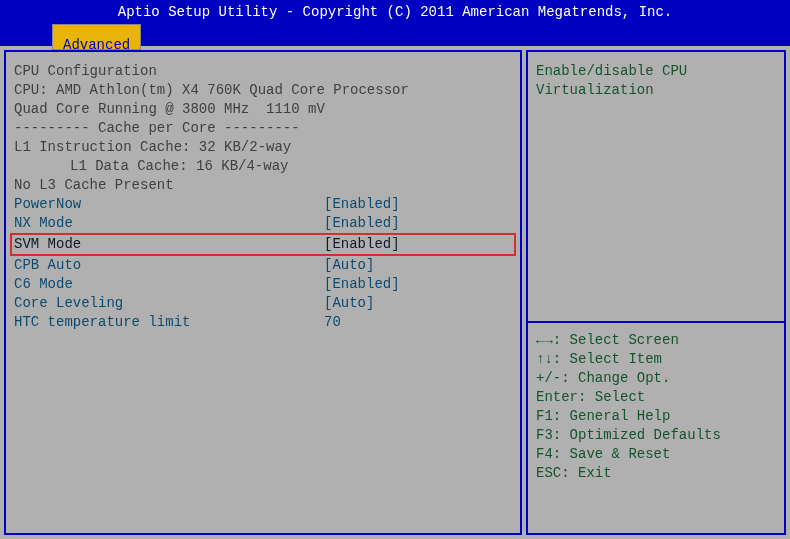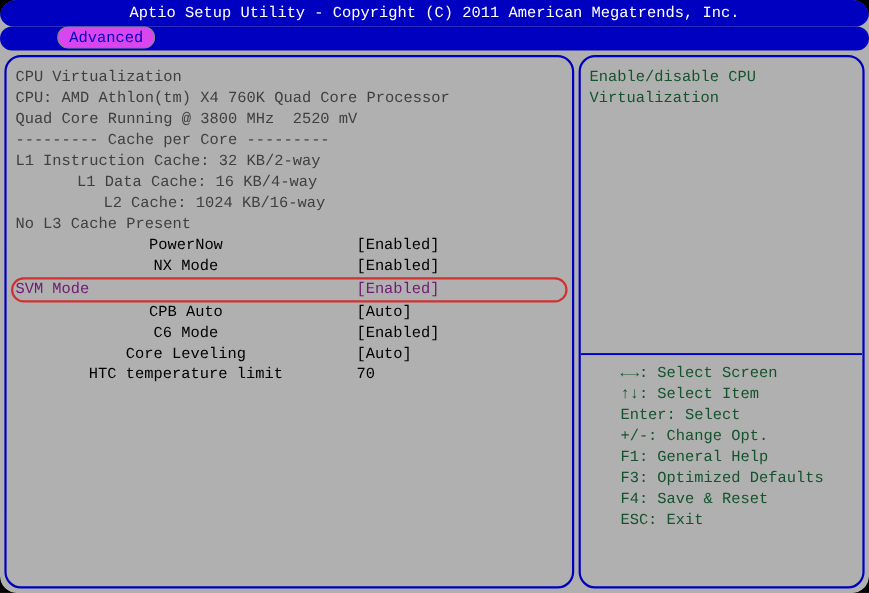--- a/index.html
+++ b/index.html
@@ -1,15 +1,15 @@
 <!DOCTYPE html>
 <html><head>
   <meta charset="utf-8">
   <style>
-    * { margin: 0; padding: 0; box-sizing: border-box; border-radius: 15px; }
+    * { margin: 0; padding: 0; box-sizing: border-box; }
     body {
       font-family: 'Courier New', monospace;
       font-size: 14px;
       background: #000;
       width: 790px;
       height: 539px;
       overflow: hidden;
     }
     .container {
       width: 790px;
@@ -27,23 +27,23 @@
       height: 24px;
       line-height: 16px;
     }
     .tab-row {
       background: #0000c0;
       height: 22px;
       display: flex;
       padding-left: 52px;
     }
     .tab {
-      background: #d946ef;
+      background: #eab308;
       color: #0000c0;
-      padding: 2px 10px;
+      padding: 12px 10px;
       font-size: 14px;
       border: 1px solid #888;
       height: 20px;
       line-height: 16px;
     }
     .main-area {
       flex: 1;
       display: flex;
       padding: 4px;
       gap: 4px;
@@ -63,65 +63,63 @@
       padding: 10px 8px;
       color: #14532d;
       display: flex;
       flex-direction: column;
     }
     .info-line { white-space: pre; }
     .info-indent1 { padding-left: 56px; }
     .info-indent2 { padding-left: 80px; }
     .settings-row {
       display: flex;
-      color: #000000;
+      color: #0c4a6e;
       line-height: 19px;
-      text-align: center;
     }
     .settings-label { width: 310px; }
     .settings-value { }
     .selected-row {
       background: #b0b0b0;
-      color: #701a75;
+      color: #0f172a;
       border: 2px solid #d03030;
       margin-left: -4px;
       margin-right: -4px;
       padding-left: 2px;
       display: flex;
       line-height: 19px;
     }
     .selected-row .settings-label { width: 310px; }
     .help-top { flex: 0 0 auto; }
     .help-divider {
       border-top: 2px solid #0000c0;
       margin: 8px -8px;
     }
-    .help-bottom { flex: 0 0 auto; margin-left: 28px; }
+    .help-bottom { flex: 0 0 auto; }
     .help-line { line-height: 19px; white-space: pre; }
     .spacer { flex: 1; }
   </style>
 </head>
 <body>
 
 <div class="container">
   <div class="title-bar">Aptio Setup Utility - Copyright (C) 2011 American Megatrends, Inc.</div>
   <div class="tab-row">
     <div class="tab">Advanced</div>
   </div>
   <div class="main-area">
     <div class="left-panel">
-      <div class="info-line">CPU Virtualization</div>
+      <div class="info-line">CPU Configuration</div>
       <div class="info-line"></div>
       <div class="info-line">CPU: AMD Athlon(tm) X4 760K Quad Core Processor</div>
-      <div class="info-line">Quad Core Running @ 3800 MHz  2520 mV</div>
+      <div class="info-line">Quad Core Running @ 3800 MHz  1110 mV</div>
       <div class="info-line"></div>
       <div class="info-line">--------- Cache per Core ---------</div>
       <div class="info-line">L1 Instruction Cache: 32 KB/2-way</div>
       <div class="info-line info-indent1">L1 Data Cache: 16 KB/4-way</div>
-      <div class="info-line info-indent2">L2 Cache: 1024 KB/16-way</div>
       <div class="info-line">No L3 Cache Present</div>
 
       <div class="settings-row">
         <span class="settings-label">PowerNow</span>
         <span class="settings-value">[Enabled]</span>
       </div>
       <div class="settings-row">
         <span class="settings-label">NX Mode</span>
         <span class="settings-value">[Enabled]</span>
       </div>
@@ -150,22 +148,22 @@
     <div class="right-panel">
       <div class="help-top">
         <div class="help-line">Enable/disable CPU</div>
         <div class="help-line">Virtualization</div>
       </div>
       <div class="spacer"></div>
       <div class="help-divider"></div>
       <div class="help-bottom">
         <div class="help-line">←→: Select Screen</div>
         <div class="help-line">↑↓: Select Item</div>
+        <div class="help-line">+/-: Change Opt.</div>
         <div class="help-line">Enter: Select</div>
-        <div class="help-line">+/-: Change Opt.</div>
         <div class="help-line">F1: General Help</div>
         <div class="help-line">F3: Optimized Defaults</div>
         <div class="help-line">F4: Save &amp; Reset</div>
         <div class="help-line">ESC: Exit</div>
       </div>
       <div style="height:40px"></div>
     </div>
   </div>
 </div>
 

